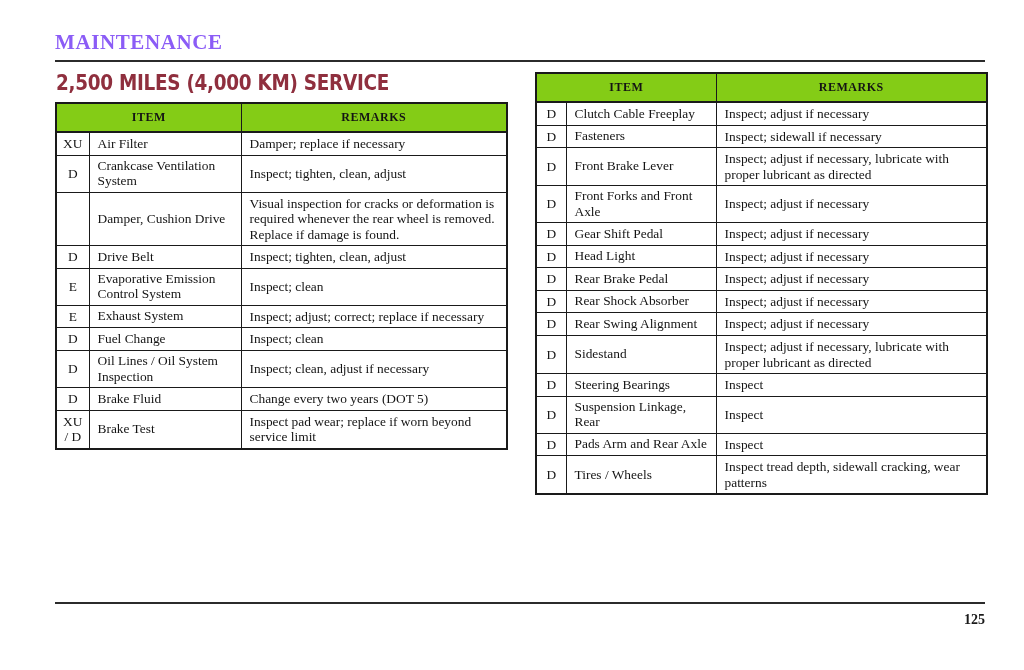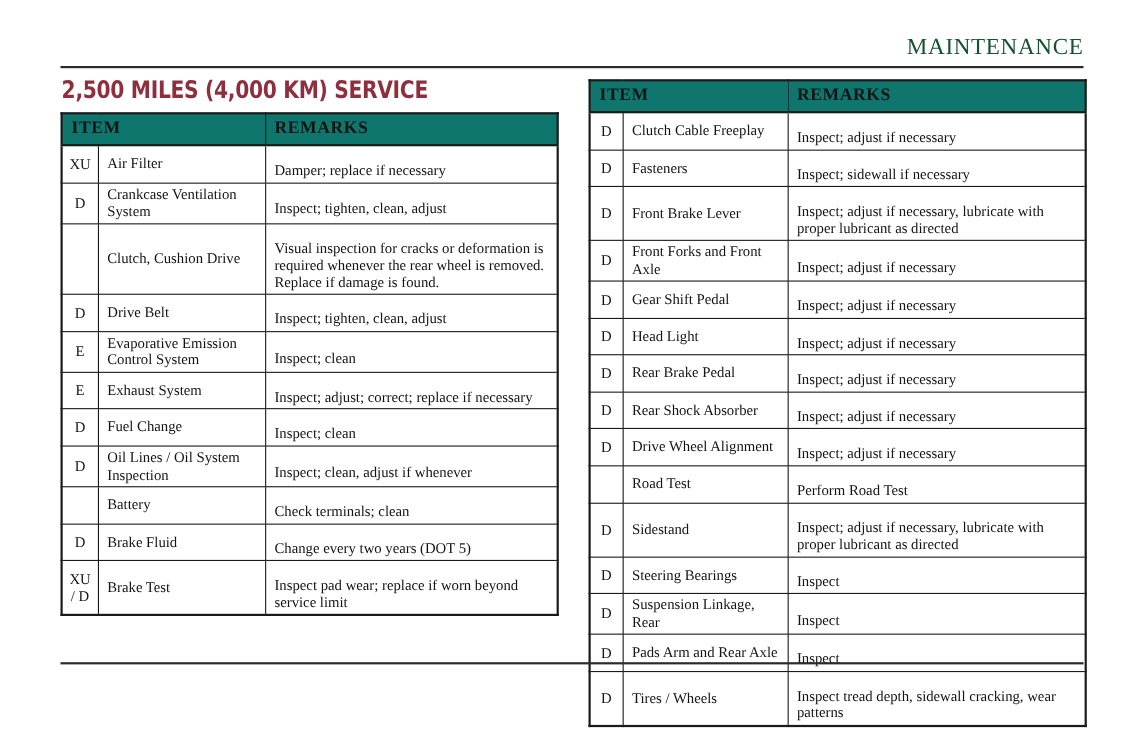--- a/index.html
+++ b/index.html
@@ -22,26 +22,25 @@
     width: 1024px;
     height: 670px;
   }
 
   
   .running-head {
     position: absolute;
     left: 55px;
     top: 30px;
     width: 930px;
-    text-align: right;
     font-family: "Liberation Serif", "DejaVu Serif", serif;
     font-size: 21px;
-    font-weight: 400;
+    font-weight: 700;
     letter-spacing: 0.6px;
-    color: #14532d;
+    color: #8b5cf6;
   }
   .head-rule {
     position: absolute;
     left: 55px;
     top: 60px;
     width: 930px;
     height: 0;
     border-top: 2.5px solid #2b2b2b;
   }
 
@@ -95,41 +94,41 @@
     background: #fff;
   }
   table.sched th, table.sched td {
     border: 1.4px solid #1a1a1a;
     vertical-align: middle;
     font-size: 13.4px;
     line-height: 1.16;
     color: #141414;
   }
   table.sched thead th {
-    background: #0f766e;
+    background: #84cc16;
     font-weight: 700;
-    font-size: 16px;
+    font-size: 12px;
     letter-spacing: 0.5px;
-    text-align: left;
+    text-align: center;
     padding: 4px 8px 4px 8px;
     height: 19px;
     border-bottom: 2.2px solid #1a1a1a;
   }
   td.code {
     width: 33px;
     text-align: center;
     padding: 3px 1px;
     font-size: 13.4px;
     white-space: pre-line;
   }
   td.item {
     padding: 2px 6px 3px 8px;
   }
   td.remarks {
-    padding: 14px 6px 3px 8px;
+    padding: 3px 6px 3px 8px;
   }
 
   
   col.c-code    { width: 33px; }
   col.c-item    { width: 152px; }
   col.c-remarks { width: 266px; }
 
   
   #right-table col.c-code    { width: 30px; }
   #right-table col.c-item    { width: 150px; }
@@ -166,21 +165,21 @@
             <td class="remarks">Damper; replace if necessary</td>
           </tr>
           <tr>
             <td class="code">D</td>
             <td class="item">Crankcase
 Ventilation System</td>
             <td class="remarks">Inspect; tighten, clean, adjust</td>
           </tr>
           <tr>
             <td class="code"></td>
-            <td class="item">Clutch, Cushion Drive</td>
+            <td class="item">Damper, Cushion Drive</td>
             <td class="remarks">Visual inspection for cracks or deformation is required whenever the rear wheel is removed. Replace if damage is found.</td>
           </tr>
           <tr>
             <td class="code">D</td>
             <td class="item">Drive Belt</td>
             <td class="remarks">Inspect; tighten, clean, adjust</td>
           </tr>
           <tr>
             <td class="code">E</td>
             <td class="item">Evaporative Emission Control System</td>
@@ -192,26 +191,21 @@
             <td class="remarks">Inspect; adjust; correct; replace if necessary</td>
           </tr>
           <tr>
             <td class="code">D</td>
             <td class="item">Fuel Change</td>
             <td class="remarks">Inspect; clean</td>
           </tr>
           <tr>
             <td class="code">D</td>
             <td class="item">Oil Lines / Oil System Inspection</td>
-            <td class="remarks">Inspect; clean, adjust if whenever</td>
-          </tr>
-          <tr>
-            <td class="code"></td>
-            <td class="item">Battery</td>
-            <td class="remarks">Check terminals; clean</td>
+            <td class="remarks">Inspect; clean, adjust if necessary</td>
           </tr>
           <tr>
             <td class="code">D</td>
             <td class="item">Brake Fluid</td>
             <td class="remarks">Change every two years (DOT 5)</td>
           </tr>
           <tr>
             <td class="code">XU
 / D</td>
             <td class="item">Brake Test</td>
@@ -270,27 +264,22 @@
             <td class="item">Rear Brake Pedal</td>
             <td class="remarks">Inspect; adjust if necessary</td>
           </tr>
           <tr>
             <td class="code">D</td>
             <td class="item">Rear Shock Absorber</td>
             <td class="remarks">Inspect; adjust if necessary</td>
           </tr>
           <tr>
             <td class="code">D</td>
-            <td class="item">Drive Wheel Alignment</td>
-            <td class="remarks">Inspect; adjust if necessary</td>
-          </tr>
-          <tr>
-            <td class="code"></td>
-            <td class="item">Road Test</td>
-            <td class="remarks">Perform Road Test</td>
+            <td class="item">Rear Swing Alignment</td>
+            <td class="remarks">Inspect; adjust if necessary</td>
           </tr>
           <tr>
             <td class="code">D</td>
             <td class="item">Sidestand</td>
             <td class="remarks">Inspect; adjust if necessary, lubricate with proper lubricant as directed</td>
           </tr>
           <tr>
             <td class="code">D</td>
             <td class="item">Steering Bearings</td>
             <td class="remarks">Inspect</td>
@@ -309,14 +298,15 @@
             <td class="code">D</td>
             <td class="item">Tires / Wheels</td>
             <td class="remarks">Inspect tread depth, sidewall cracking, wear patterns</td>
           </tr>
         </tbody>
     </table>
   </div>
 
   <div class="foot-rule"></div>
 
+  <div class="page-number">125</div>
 
 </div>
 
 </body></html>

